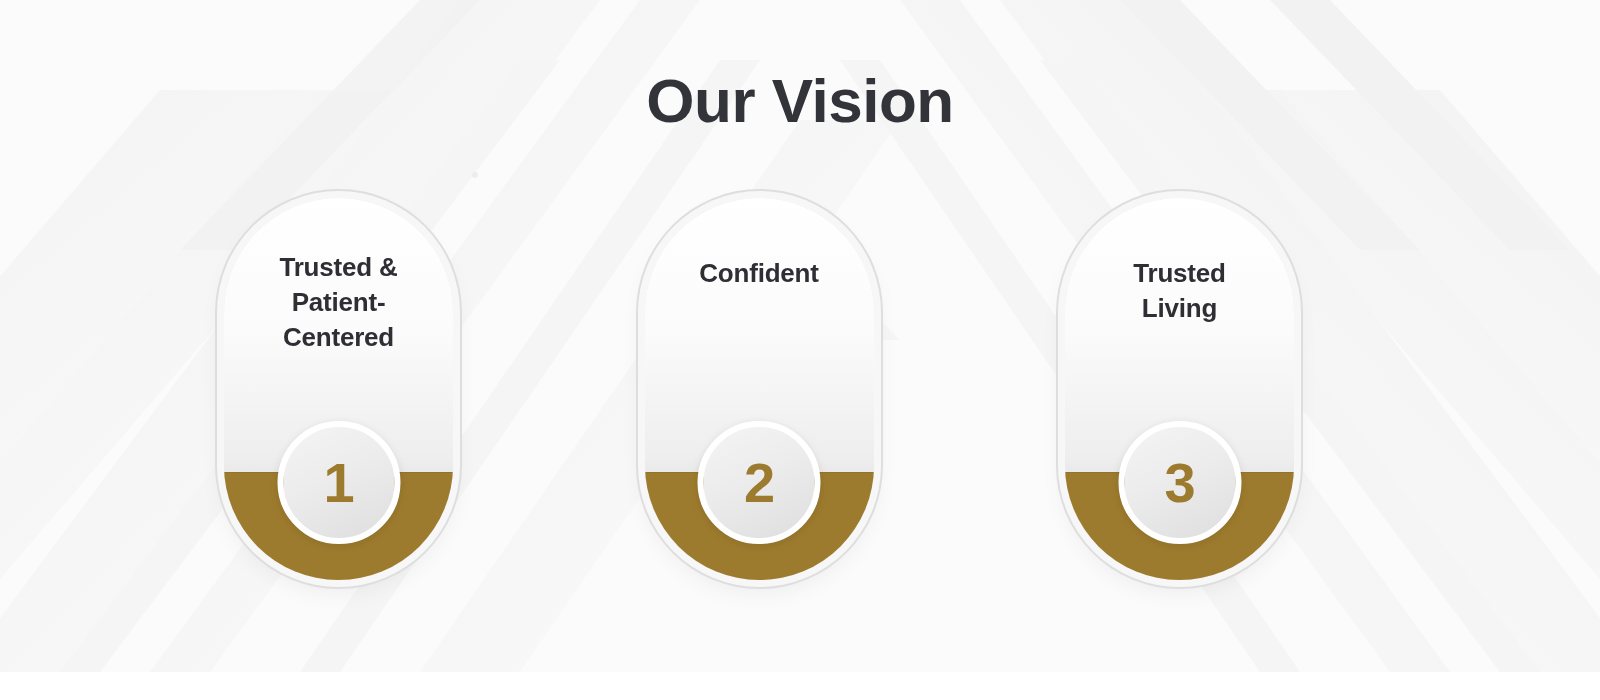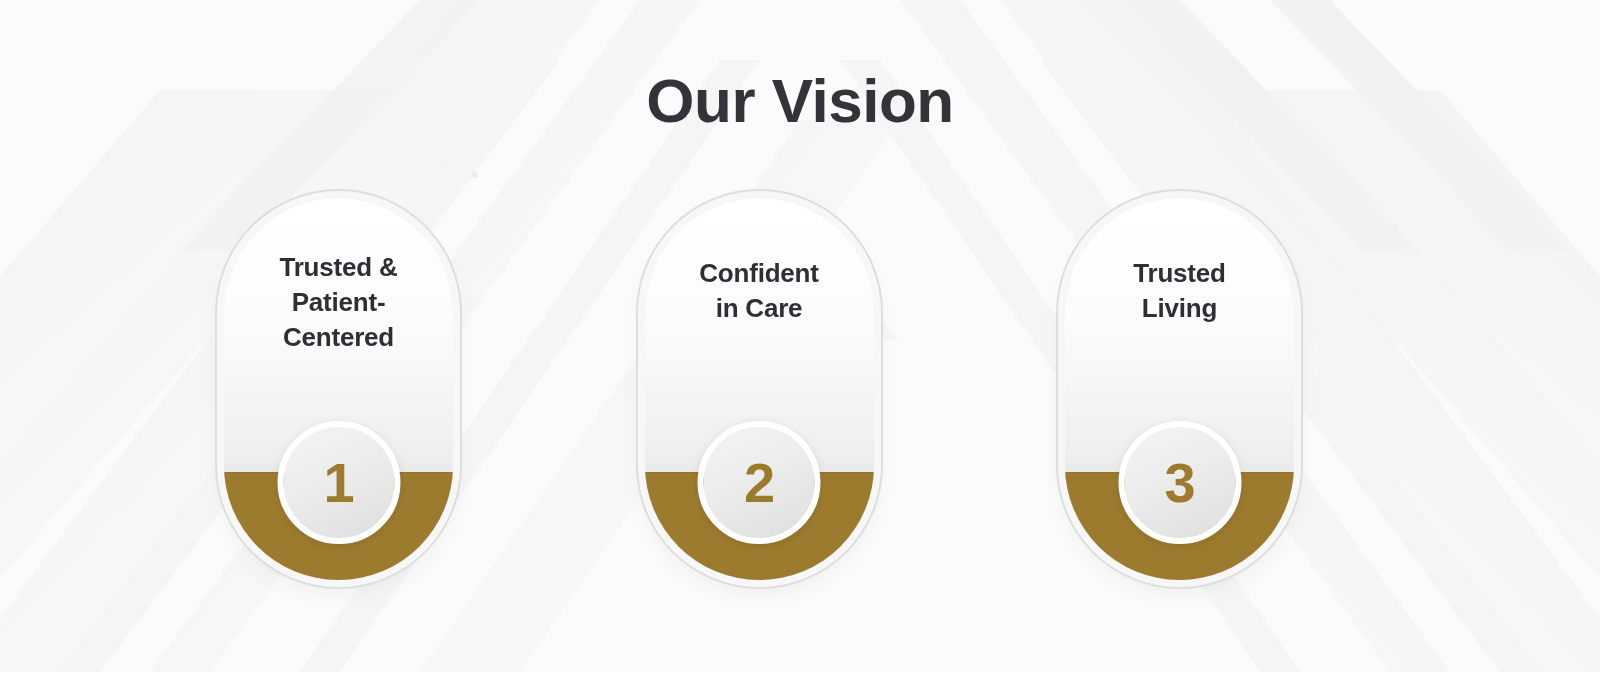--- a/index.html
+++ b/index.html
@@ -205,21 +205,20 @@
       </div>
       <div class="badge">
         <span class="badge-num">1</span>
       </div>
     </div>
 
     <div class="card">
       <div class="card-gold"></div>
       <div class="card-label">
         <div>Confident</div>
-        <div>in Care</div>
       </div>
       <div class="badge">
         <span class="badge-num">2</span>
       </div>
     </div>
 
     <div class="card">
       <div class="card-gold"></div>
       <div class="card-label">
         <div>Trusted</div>

